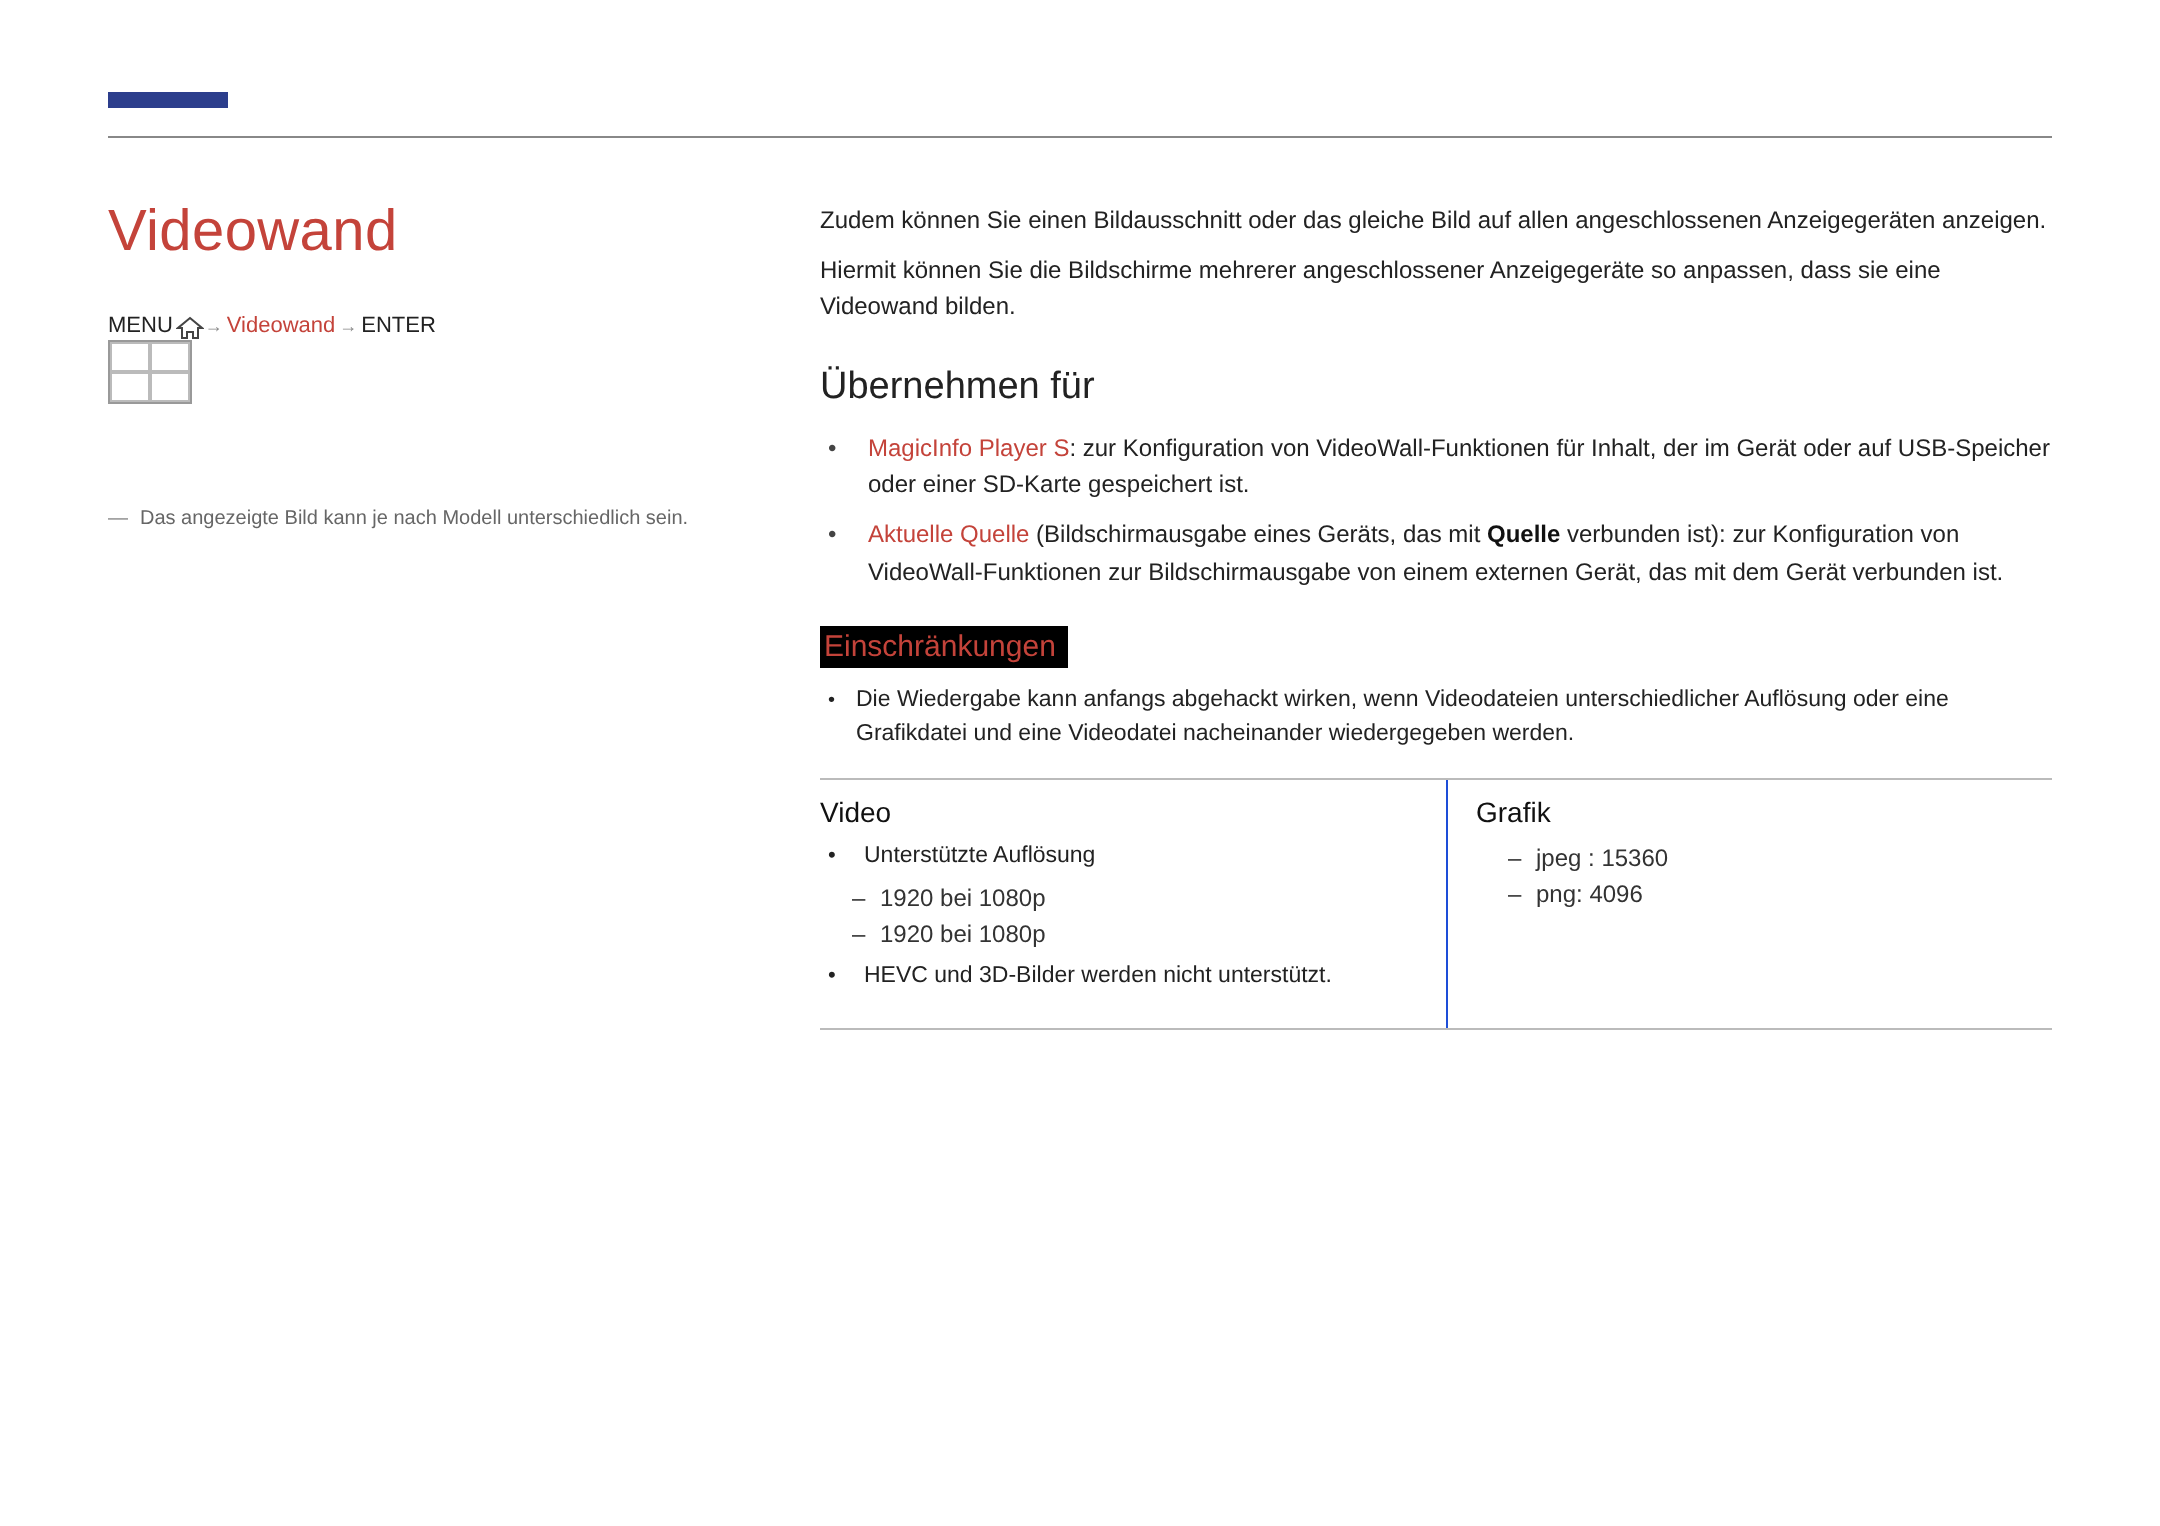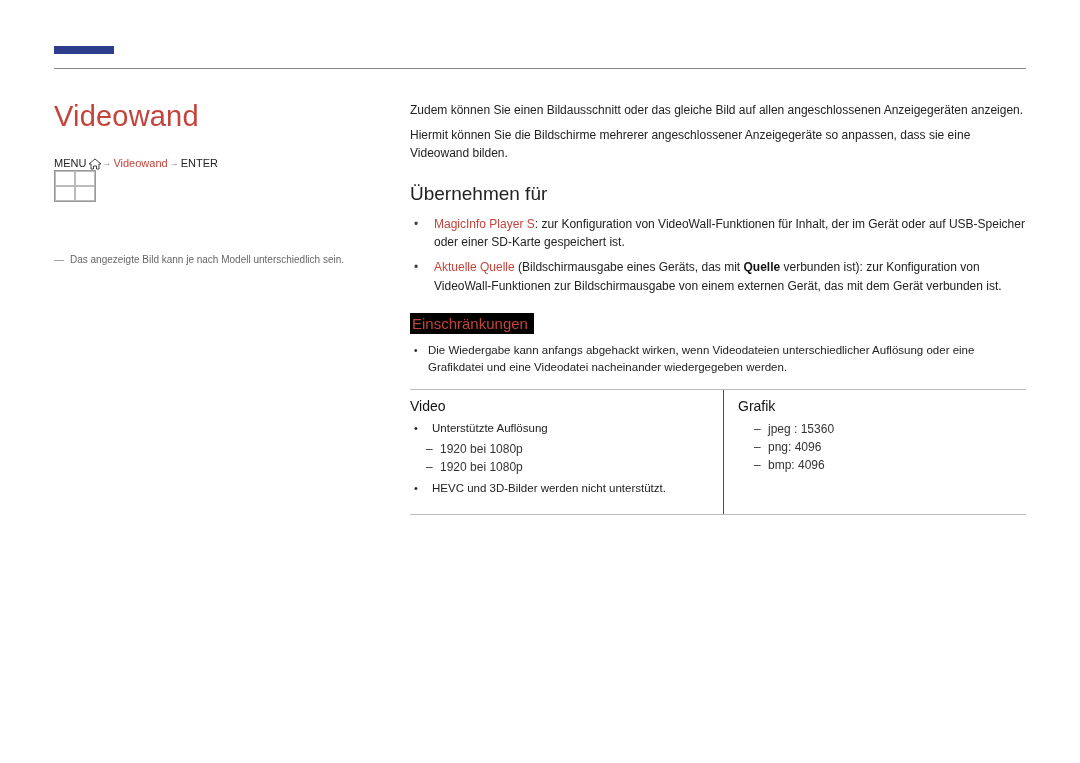--- a/index.html
+++ b/index.html
@@ -266,20 +266,19 @@
             <li>HEVC und 3D-Bilder werden nicht unterstützt.</li>
           </ul>
         </div>
         <div class="col">
           <h3 class="colhead">Grafik</h3>
           <ul class="col-bullets">
           </ul>
           <ul class="sub-bullet">
             <li>jpeg : 15360</li>
             <li>png: 4096</li>
-            <li>bmp: 4096</li>
           </ul>
         </div>
       </div>
 
     </div>
   </div>
 </div>
 
 </body></html>

